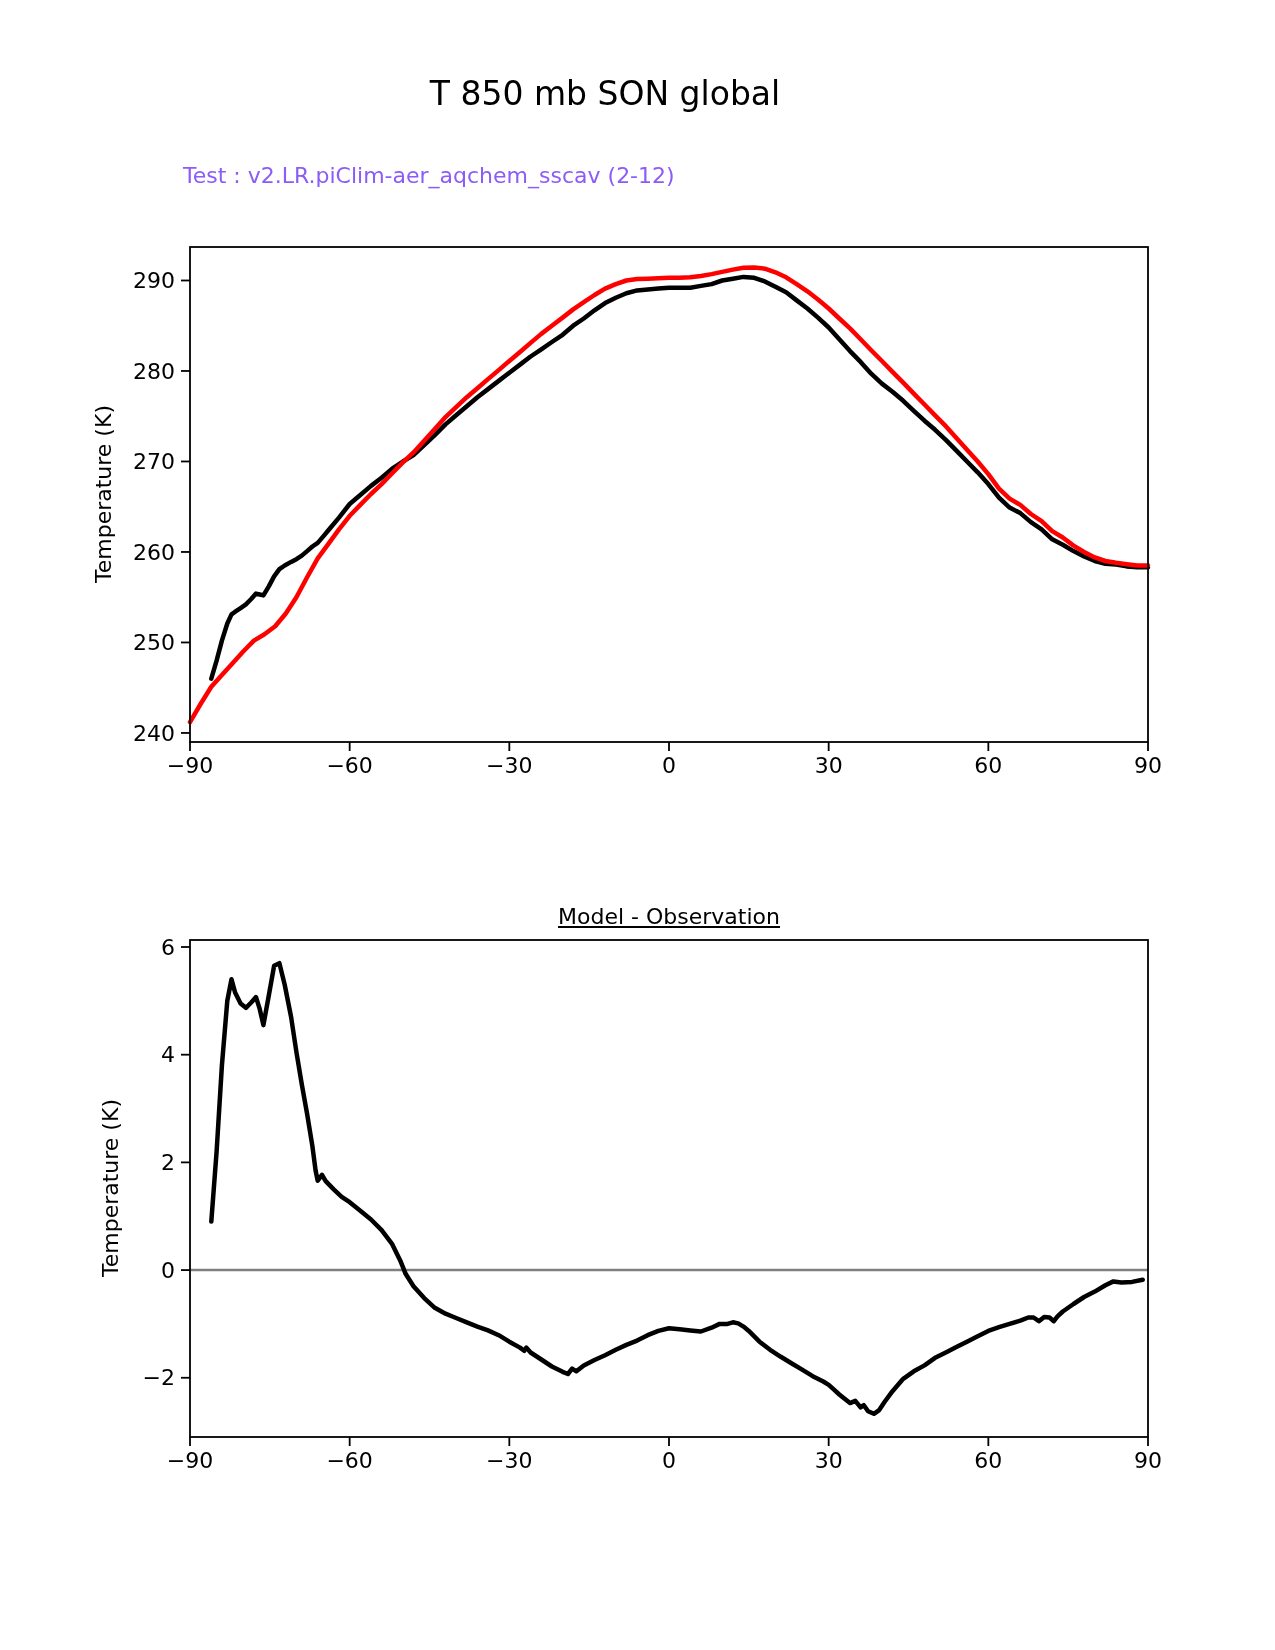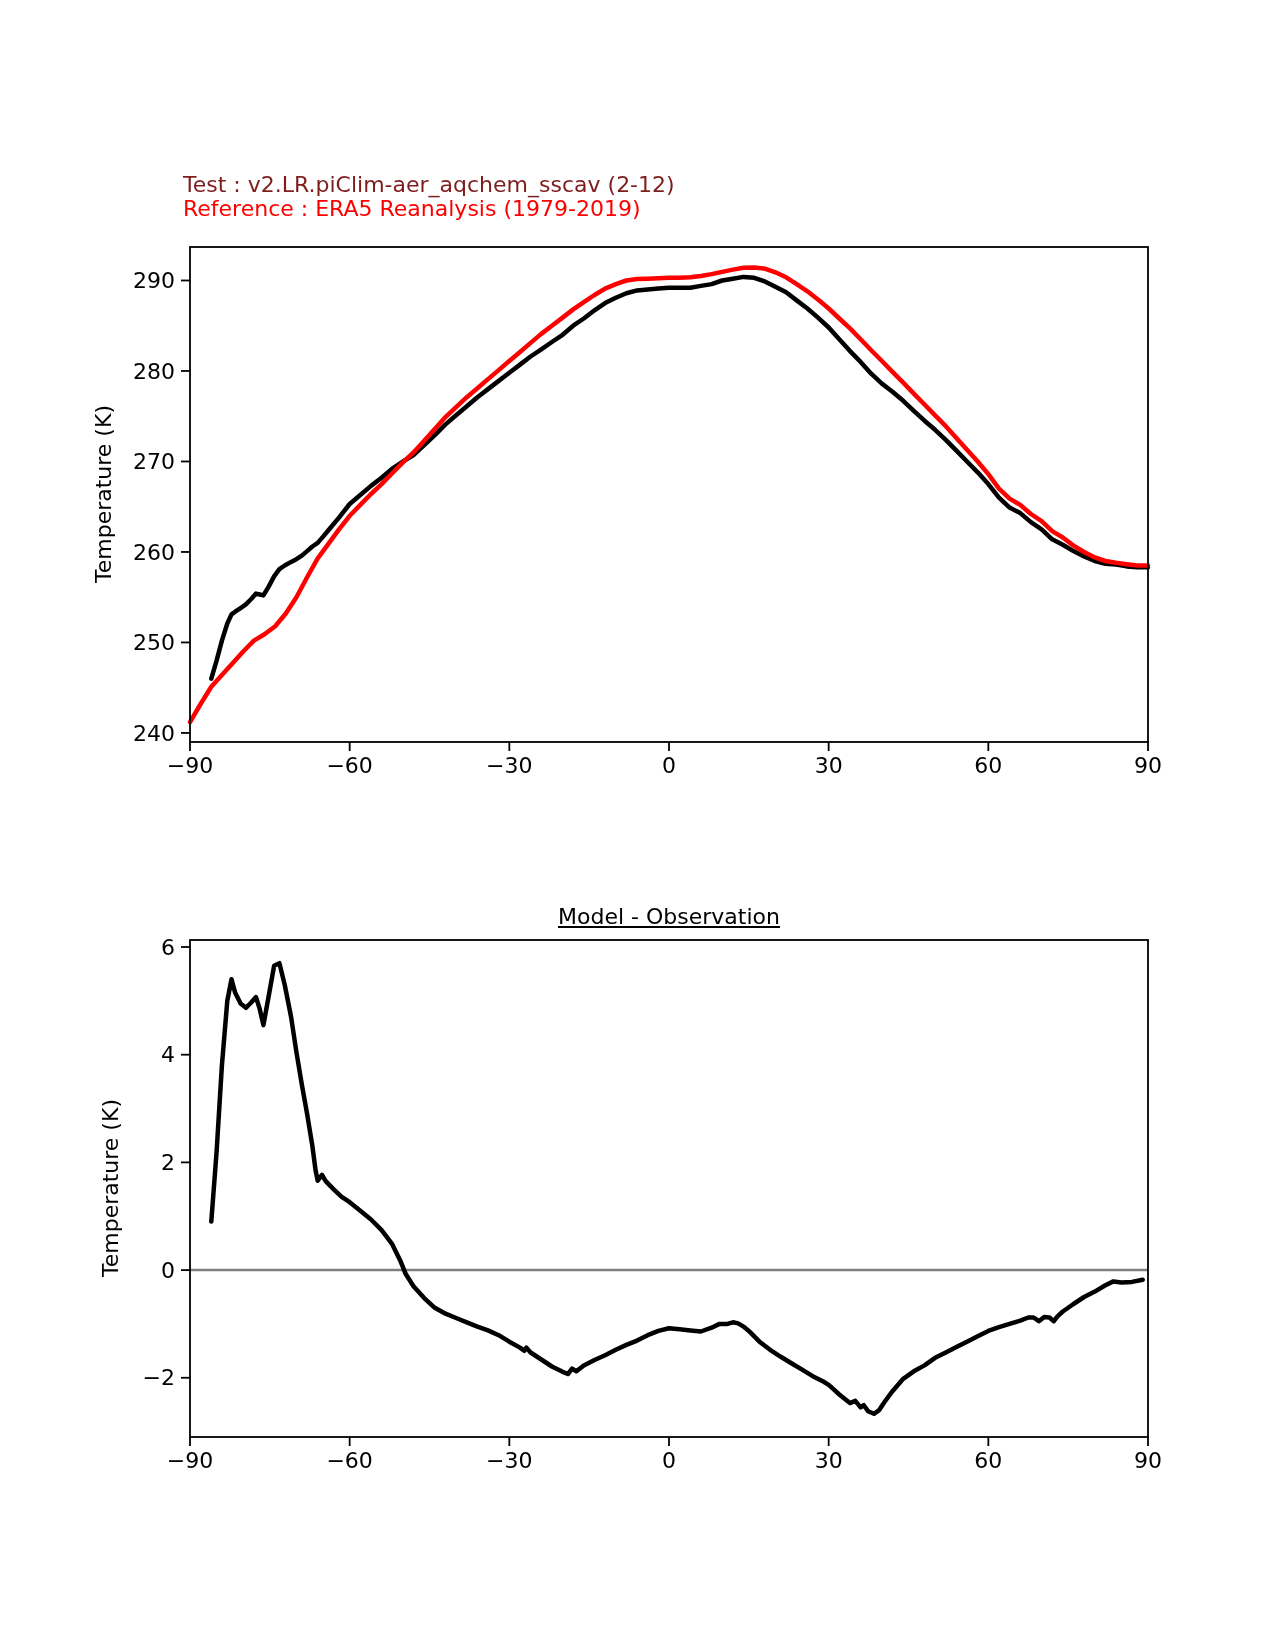--- a/index.html
+++ b/index.html
@@ -12,43 +12,43 @@
   }
   .fig-title{
     position:absolute;left:605px;top:74px;
     transform:translateX(-50%);
     font-size:33px;color:#000;white-space:nowrap;
   }
   .subtitle{
     position:absolute;left:183px;
     font-size:22px;white-space:nowrap;
   }
-  .subtitle.test{top:172px;color:#7f1d1d;}
+  .subtitle.test{top:163px;color:#8b5cf6;}
   .subtitle.ref{top:196px;color:#ff0000;}
   .axis-title-y{
     position:absolute;
     transform:translate(-50%,-50%) rotate(-90deg);
     font-size:22px;color:#000;white-space:nowrap;
   }
   .axis-title-y.top-plot{left:103px;top:494px;}
   .axis-title-y.bottom-plot{left:110px;top:1188px;}
   .plot2-title{
     position:absolute;left:669px;top:904px;
     transform:translateX(-50%);
     font-size:22px;color:#000;white-space:nowrap;text-decoration:underline;
   }
   svg{position:absolute;left:0;top:0;}
   svg text{font-family:"DejaVu Sans", sans-serif;font-size:22px;fill:#000;}
 </style>
 </head>
 <body>
 
 <div class="figure">
+  <div class="fig-title">T 850 mb SON global</div>
   <div class="subtitle test">Test : v2.LR.piClim-aer_aqchem_sscav (2-12)</div>
-  <div class="subtitle ref">Reference : ERA5 Reanalysis (1979-2019)</div>
 
   <div class="axis-title-y top-plot">Temperature (K)</div>
   <div class="plot2-title">Model - Observation</div>
   <div class="axis-title-y bottom-plot">Temperature (K)</div>
 
   <svg id="plot-svg" width="1275" height="1650" viewBox="0 0 1275 1650">
     <g id="plot-0">
         <path d="M211.3 678.7 L216.6 660.6 L221.9 640.6 L227.3 623.5 L231.5 614.4 L235.2 611.7 L240.6 608.1 L245.9 604.4 L251.2 599.0 L256.0 593.6 L259.7 594.5 L263.4 595.4 L268.8 586.4 L274.1 576.4 L279.4 569.2 L284.7 565.5 L291.1 561.9 L296.4 559.2 L301.8 555.6 L307.1 551.1 L312.4 546.5 L317.7 542.9 L323.1 536.6 L328.4 530.2 L339.0 517.6 L349.7 504.0 L360.3 495.0 L371.0 485.9 L381.6 477.8 L392.2 468.7 L402.9 461.5 L413.5 455.1 L424.2 445.2 L434.8 435.2 L445.5 424.4 L456.1 415.3 L466.8 406.3 L477.4 397.2 L488.0 389.1 L498.7 380.9 L509.3 372.8 L520.0 364.6 L530.6 356.5 L541.3 349.3 L551.9 342.0 L562.6 334.8 L573.2 325.7 L583.8 318.5 L594.5 310.3 L605.1 303.1 L615.8 297.7 L626.4 293.2 L637.1 290.4 L647.7 289.5 L658.4 288.6 L669.0 287.7 L679.6 287.7 L690.3 287.7 L700.9 285.9 L711.6 284.1 L722.2 280.5 L732.9 278.7 L743.5 276.9 L754.2 277.8 L764.8 281.4 L775.4 286.8 L786.1 292.2 L796.7 300.4 L807.4 308.5 L818.0 317.6 L828.7 327.5 L839.3 339.3 L850.0 351.1 L860.6 361.9 L871.2 373.7 L881.9 383.6 L892.5 391.8 L903.2 400.8 L913.8 410.8 L924.5 420.7 L935.1 429.8 L945.8 439.8 L956.4 450.6 L967.0 461.5 L977.7 472.3 L988.3 484.1 L999.0 497.7 L1009.6 507.6 L1020.3 513.1 L1030.9 522.1 L1041.6 529.3 L1052.2 539.3 L1062.8 544.7 L1073.5 551.1 L1084.1 556.5 L1094.8 561.0 L1105.4 563.7 L1116.1 564.6 L1126.7 566.4 L1137.4 567.3 L1148.0 567.3" fill="none" stroke="#000000" stroke-width="4.5" stroke-linejoin="round" stroke-linecap="round"></path>
         <path d="M190.0 722.1 L200.6 704.0 L211.3 686.8 L221.9 675.0 L232.6 663.3 L243.2 651.5 L253.9 640.6 L264.5 634.3 L275.2 626.2 L285.8 613.5 L296.4 597.2 L307.1 577.3 L317.7 558.3 L328.4 543.8 L339.0 529.3 L349.7 515.8 L360.3 504.9 L371.0 494.0 L381.6 484.1 L392.2 473.2 L402.9 462.4 L413.5 452.4 L424.2 440.7 L434.8 428.9 L445.5 417.1 L456.1 407.2 L466.8 397.2 L477.4 388.2 L488.0 379.1 L498.7 370.1 L509.3 361.0 L520.0 352.0 L530.6 342.9 L541.3 333.9 L551.9 325.7 L562.6 317.6 L573.2 309.4 L583.8 302.2 L594.5 295.0 L605.1 288.6 L615.8 284.1 L626.4 280.5 L637.1 279.1 L647.7 278.7 L658.4 278.2 L669.0 277.8 L679.6 277.8 L690.3 277.3 L700.9 276.0 L711.6 274.1 L722.2 271.9 L732.9 269.6 L743.5 267.8 L754.2 267.4 L764.8 268.7 L775.4 272.3 L786.1 277.3 L796.7 284.1 L807.4 291.3 L818.0 299.5 L828.7 308.5 L839.3 318.5 L850.0 328.4 L860.6 339.3 L871.2 350.2 L881.9 361.0 L892.5 371.9 L903.2 382.7 L913.8 393.6 L924.5 404.5 L935.1 415.3 L945.8 426.2 L956.4 437.9 L967.0 449.7 L977.7 461.5 L988.3 474.1 L999.0 488.6 L1009.6 498.6 L1020.3 504.9 L1030.9 514.0 L1041.6 521.2 L1052.2 531.1 L1062.8 537.5 L1073.5 545.6 L1084.1 552.0 L1094.8 557.4 L1105.4 561.0 L1116.1 562.8 L1126.7 564.2 L1137.4 565.5 L1148.0 565.5" fill="none" stroke="#ff0000" stroke-width="4.5" stroke-linejoin="round" stroke-linecap="round"></path>
         <rect x="190" y="247" width="958" height="495" fill="none" stroke="#000" stroke-width="1.8"></rect>

